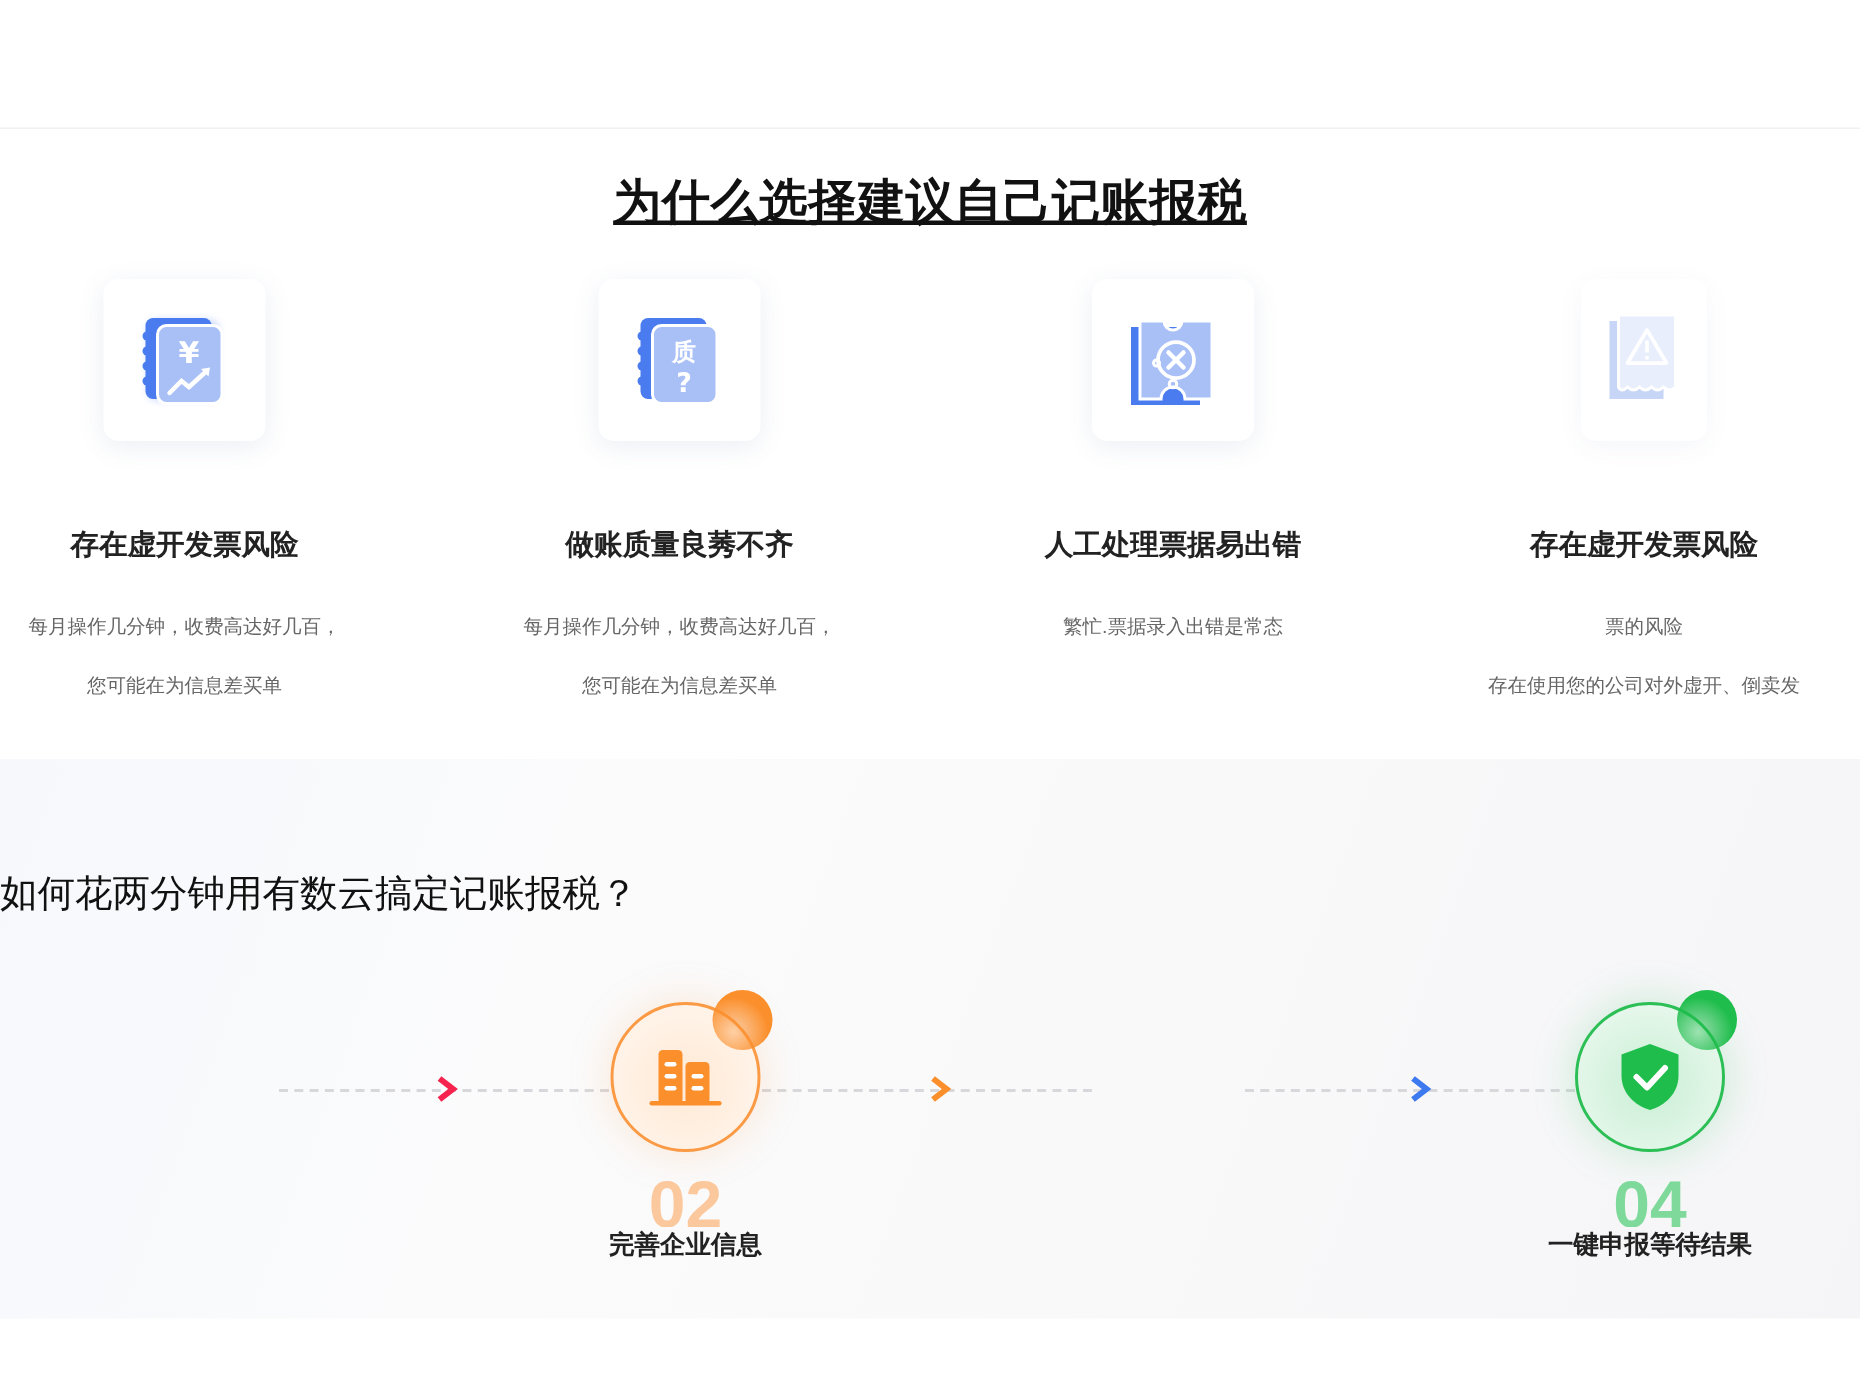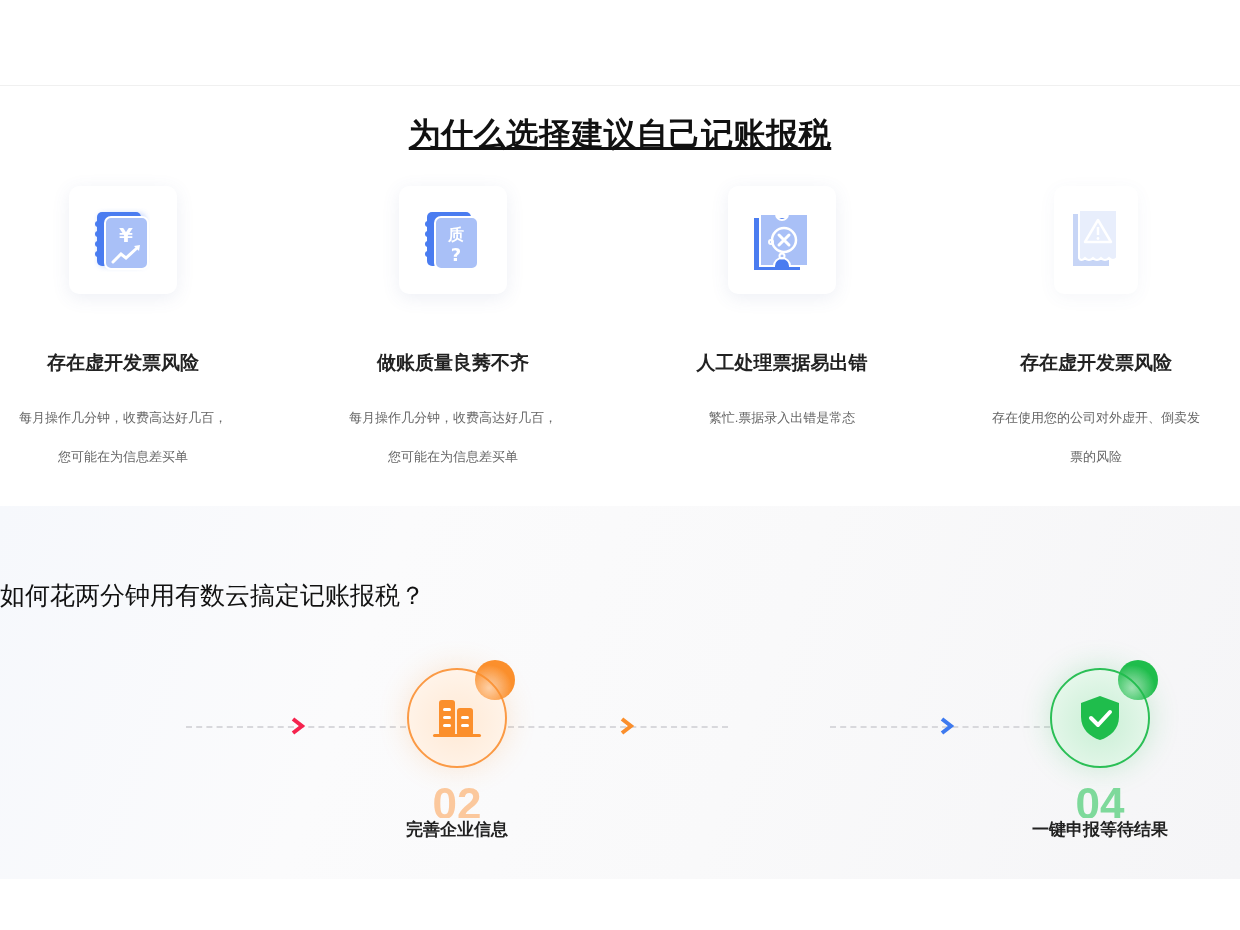--- a/index.html
+++ b/index.html
@@ -107,22 +107,22 @@
       <svg width="50" height="64" viewBox="0 0 50 64">
         <rect x="2" y="6" width="36" height="52" fill="#9ab3f0"></rect>
         <path d="M8 2 H46 V50 Q42 54 38 50 Q34 54 30 50 Q26 54 22 50 Q18 54 14 50 Q10 54 8 50 Z" fill="#d6e1fb" stroke="#fff" stroke-width="2"></path>
         <path d="M27 12 L40 34 H14 Z" fill="none" stroke="#fff" stroke-width="2.5" stroke-linejoin="round"></path>
         <line x1="27" y1="19" x2="27" y2="27" stroke="#fff" stroke-width="2.5"></line>
         <circle cx="27" cy="30.5" r="1.4" fill="#fff"></circle>
       </svg>
     </div>
     <div class="f-title">存在虚开发票风险</div>
     <div class="f-desc">
+      <div>票的风险</div>
       <div>存在使用您的公司对外虚开、倒卖发</div>
-      <div>票的风险</div>
     </div>
   </div>
 </section>
 
 <section class="how">
   <h2 class="how-title">如何花两分钟用有数云搞定记账报税？</h2>
 
   <div class="connector" style="left:186px; width:220px;"></div>
   <div class="connector" style="left:508px; width:220px;"></div>
   <div class="connector" style="left:830px; width:220px;"></div>

